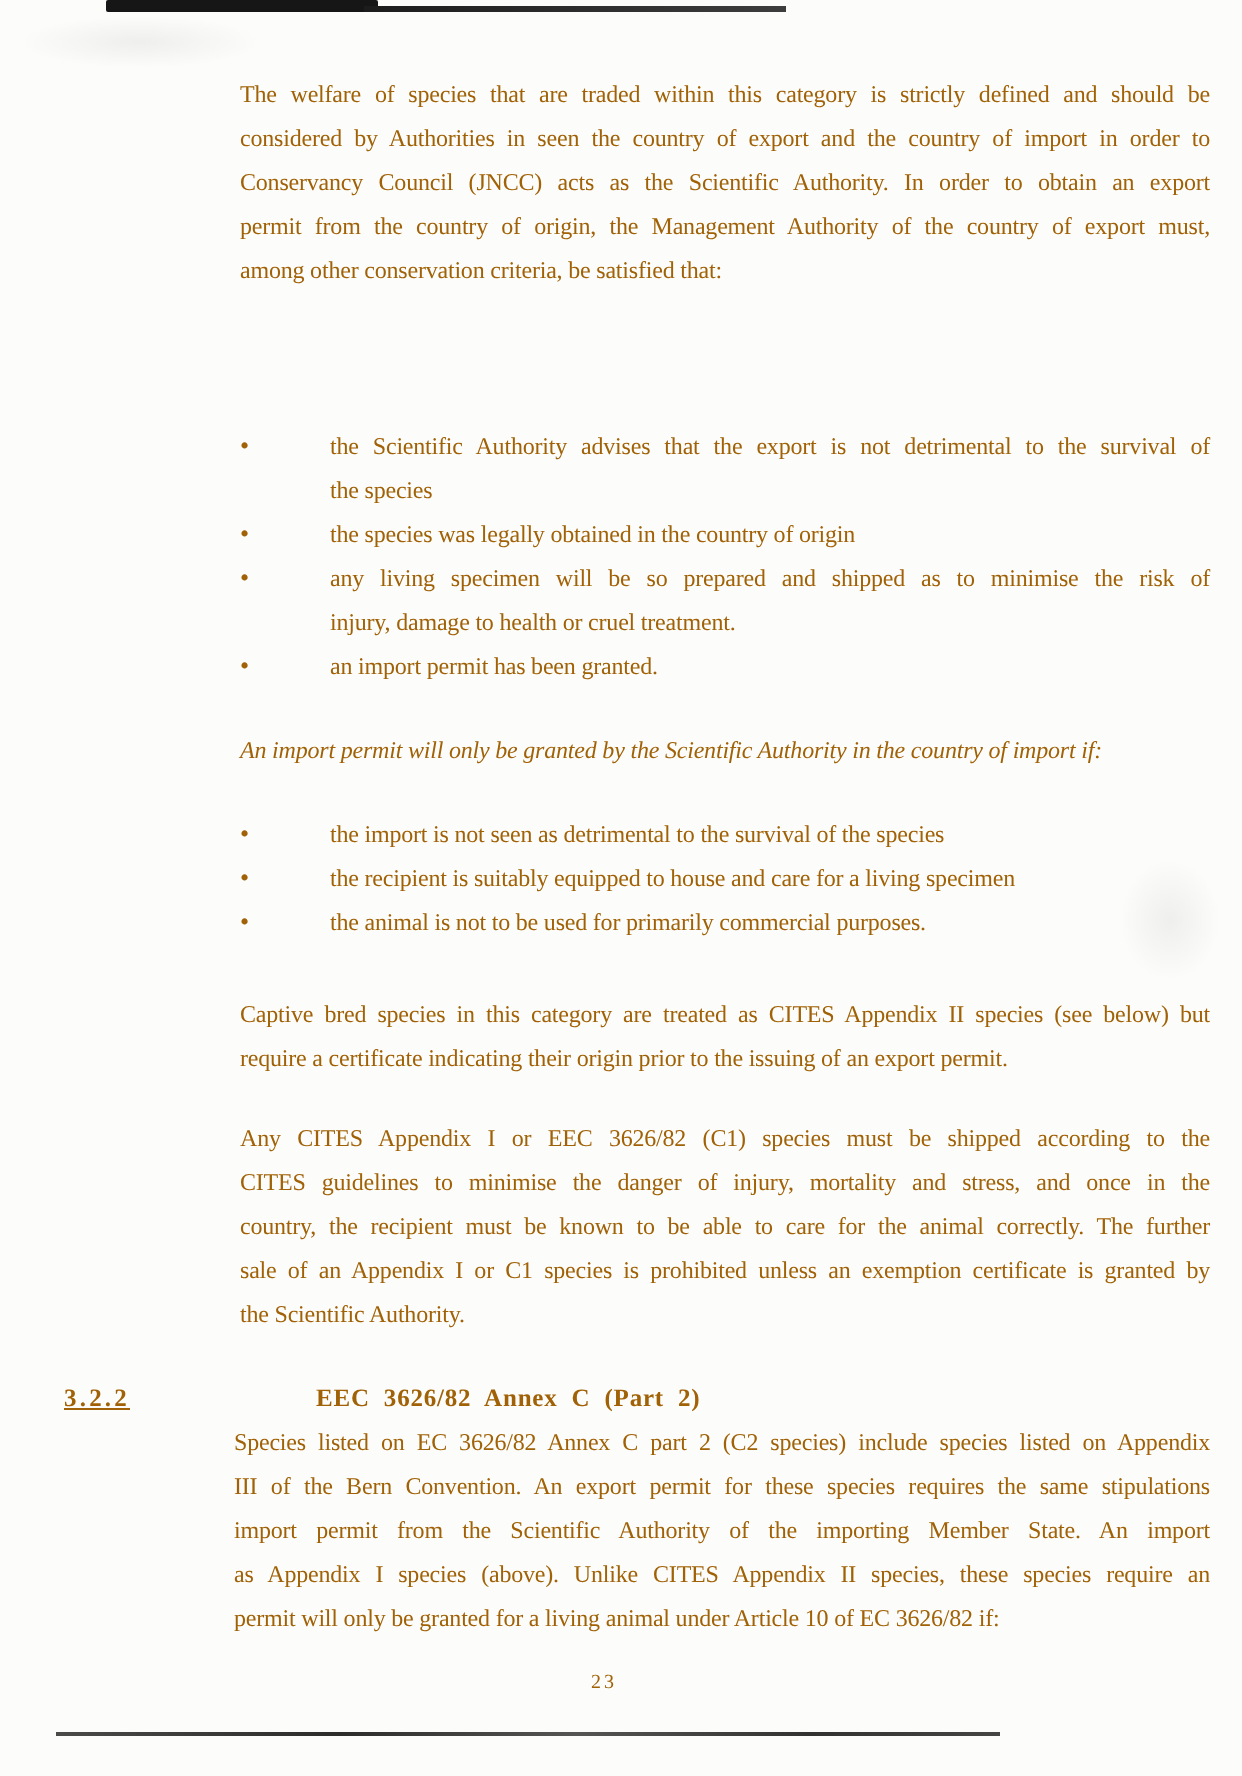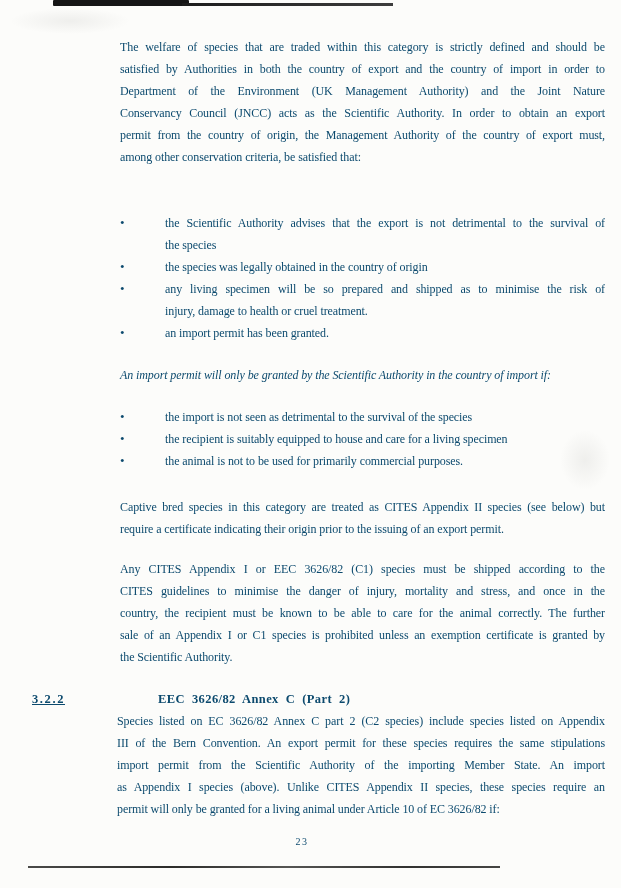--- a/index.html
+++ b/index.html
@@ -8,21 +8,21 @@
     background: #e8e8e6;
   }
   .page {
     position: relative;
     width: 621px;
     height: 888px;
     margin: 0 auto;
     background: #fcfcfa;
     overflow: hidden;
     font-family: "Liberation Serif", "DejaVu Serif", serif;
-    color: #0c4a6e;
+    color: #a16207;
   }
   
   .artifact-thick {
     position: absolute;
     left: 53px; top: 0;
     width: 136px; height: 6px;
     background: #161616;
     border-radius: 1px;
   }
   .artifact-thin {
@@ -108,22 +108,21 @@
 
 <div class="page">
 
   <div class="artifact-thick"></div>
   <div class="artifact-thin"></div>
   <div class="smudge a"></div>
   <div class="smudge b"></div>
 
   <div class="textblock para" style="top:36px">
     <div class="jline">The welfare of species that are traded within this category is strictly defined and should be</div>
-    <div class="jline">satisfied by Authorities in both the country of export and the country of import in order to</div>
-    <div class="jline">Department of the Environment (UK Management Authority) and the Joint Nature</div>
+    <div class="jline">considered by Authorities in seen the country of export and the country of import in order to</div>
     <div class="jline">Conservancy Council (JNCC) acts as the Scientific Authority. In order to obtain an export</div>
     <div class="jline">permit from the country of origin, the Management Authority of the country of export must,</div>
     <div class="nline">among other conservation criteria, be satisfied that:</div>
   </div>
 
   <div class="textblock blist" style="top:212px">
     <div class="bullet-item">
       <span class="bullet-cell">•</span>
       <span class="bullet-text">
         <span class="jline" style="display:block">the Scientific Authority advises that the export is not detrimental to the survival of</span>

